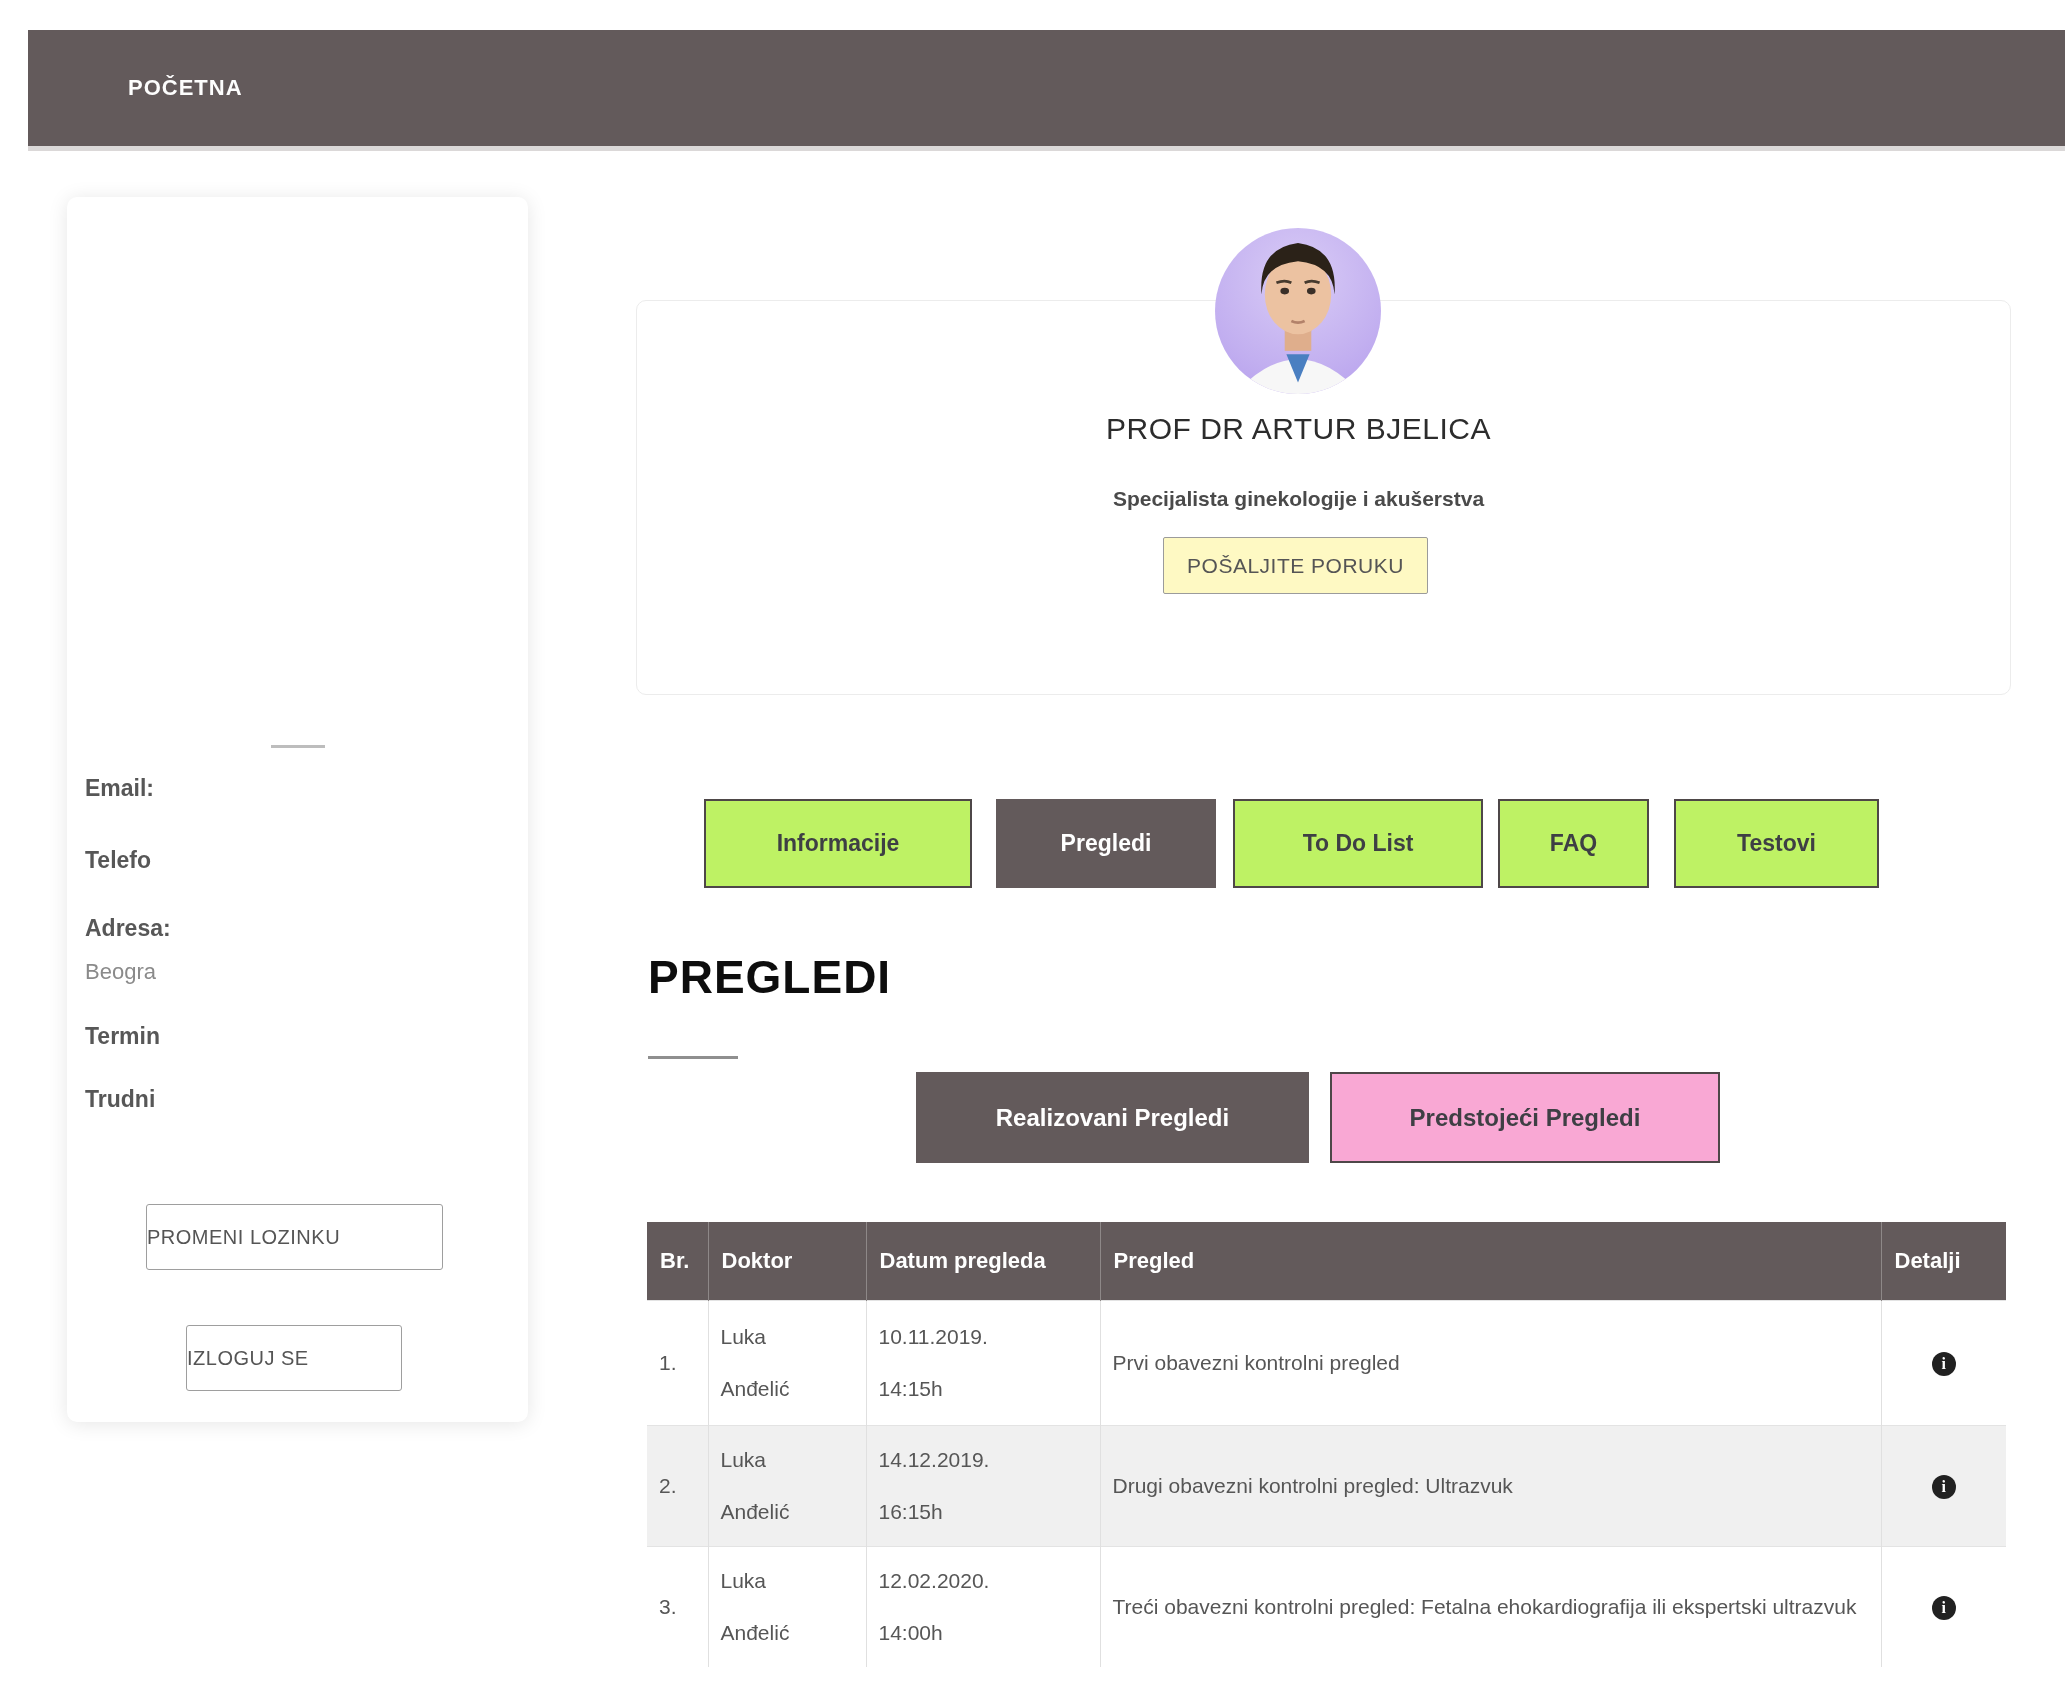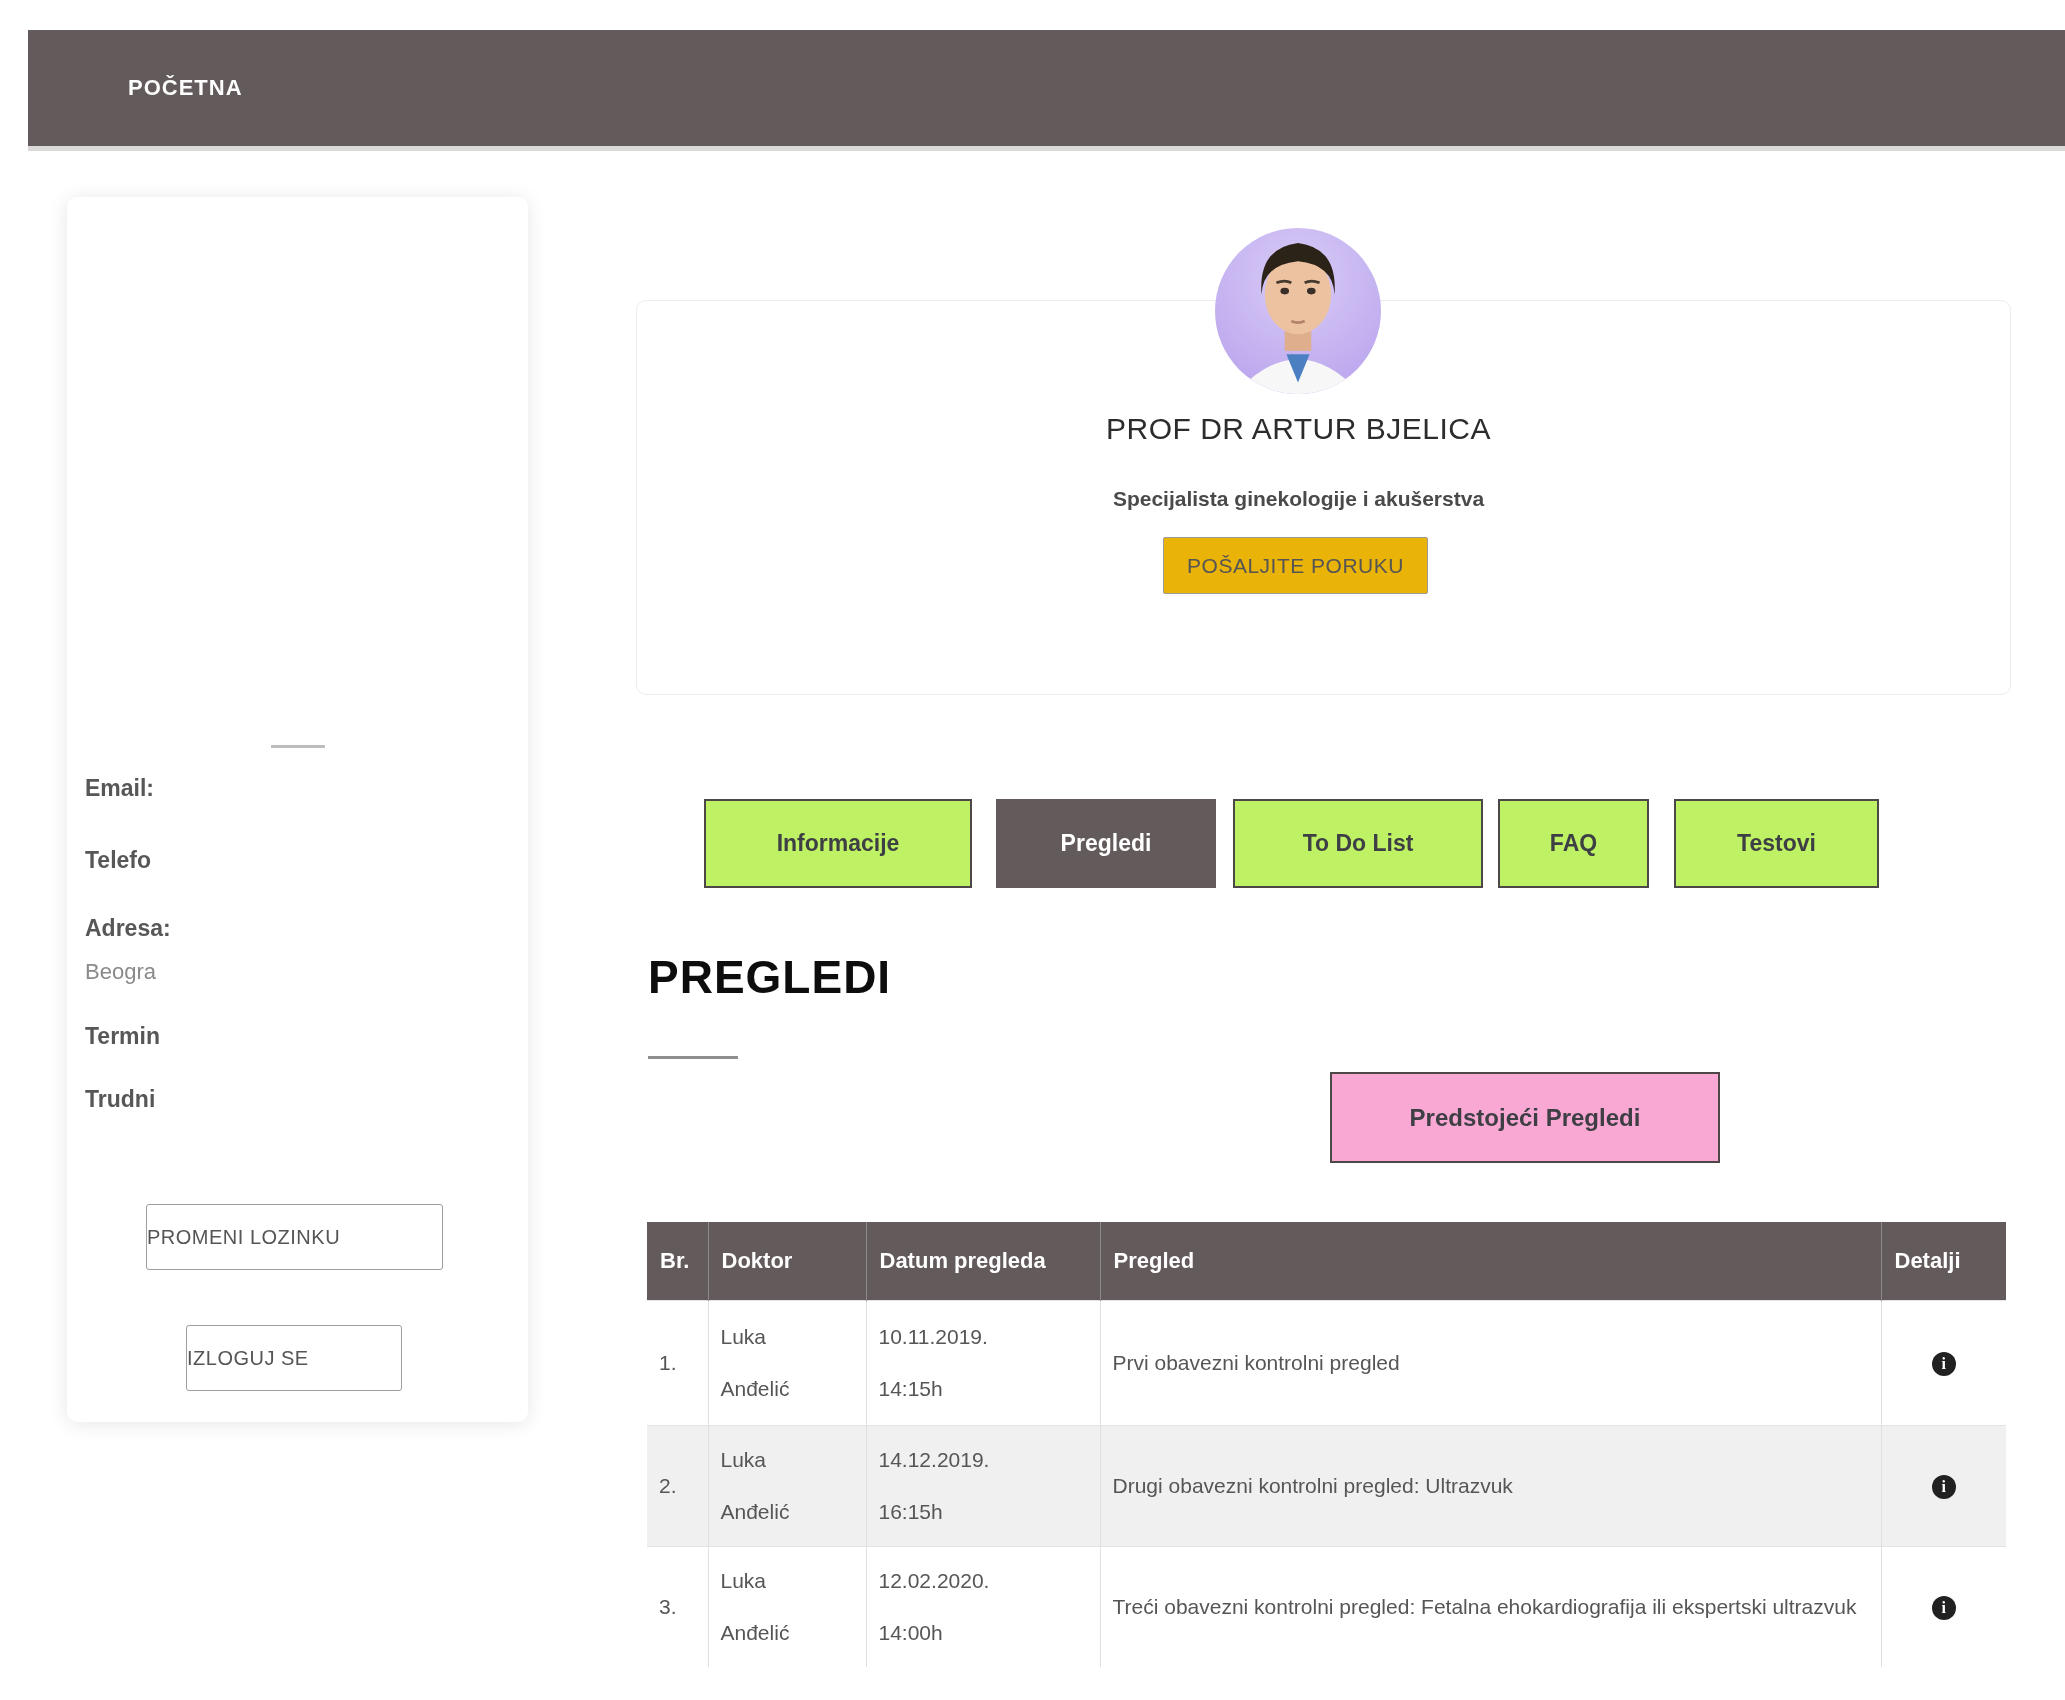--- a/index.html
+++ b/index.html
@@ -33,21 +33,21 @@
   
   .doc-card{position:absolute;left:636px;top:300px;width:1375px;height:395px;background:#fff;
           border:1px solid #ececec;border-radius:10px;box-sizing:border-box;}
   .avatar{position:absolute;left:1215px;top:228px;width:166px;height:166px;border-radius:50%;
           overflow:hidden;background:radial-gradient(circle at 50% 30%, #d9ccf6 0%, #c2aff0 65%, #b49dec 100%);}
   .avatar svg{display:block;width:166px;height:166px;}
   .doc-center{position:absolute;left:611px;width:1375px;text-align:center;}
   .doc-name{top:412px;font-size:30px;color:#2c2c2c;letter-spacing:.5px;}
   .doc-spec{top:487px;font-size:21px;font-weight:bold;color:#4a4a4a;}
   .msg-btn{position:absolute;left:1163px;top:537px;width:265px;height:57px;box-sizing:border-box;
-          border:1px solid #9b9b9b;border-radius:2px;background:#eab308;color:#555;font-size:21px;
+          border:1px solid #9b9b9b;border-radius:2px;background:#fef9c3;color:#555;font-size:21px;
           letter-spacing:.5px;line-height:55px;text-align:center;cursor:pointer;}
 
   
   .tab{position:absolute;top:799px;height:89px;box-sizing:border-box;border:2px solid #4e4748;
        background:#bef264;color:#3e3f44;font-size:23px;font-weight:bold;display:flex;
        align-items:center;justify-content:center;cursor:pointer;}
   .tab.active{background:#635a5b;border-color:#635a5b;color:#fff;}
   .tab1{left:704px;width:268px;}
   .tab2{left:996px;width:220px;}
   .tab3{left:1233px;width:250px;}
@@ -125,20 +125,21 @@
 
   <div class="tab tab1">Informacije</div>
   <div class="tab tab2 active">Pregledi</div>
   <div class="tab tab3">To Do List</div>
   <div class="tab tab4">FAQ</div>
   <div class="tab tab5">Testovi</div>
 
   <div class="section-title">PREGLEDI</div>
   <div class="section-divider"></div>
 
+  <div class="filter-btn filter-real">Realizovani Pregledi</div>
   <div class="filter-btn filter-pred">Predstojeći Pregledi</div>
 
   <table class="tbl">
     <colgroup>
         <col class="c-br">
         <col class="c-dok">
         <col class="c-dat">
         <col class="c-pre">
         <col class="c-det">
       </colgroup>

